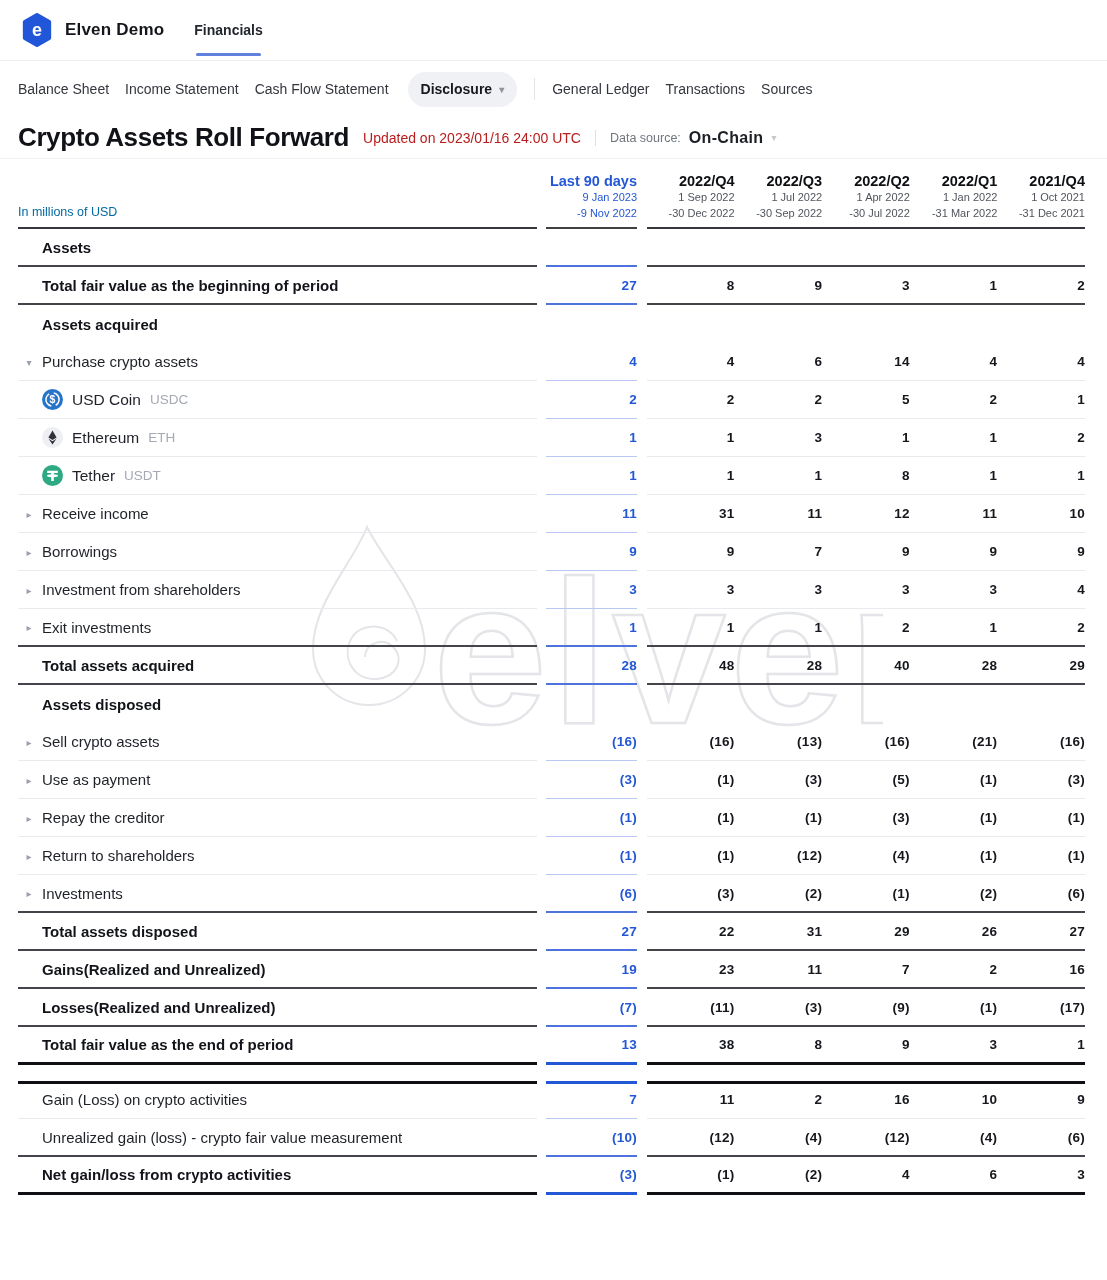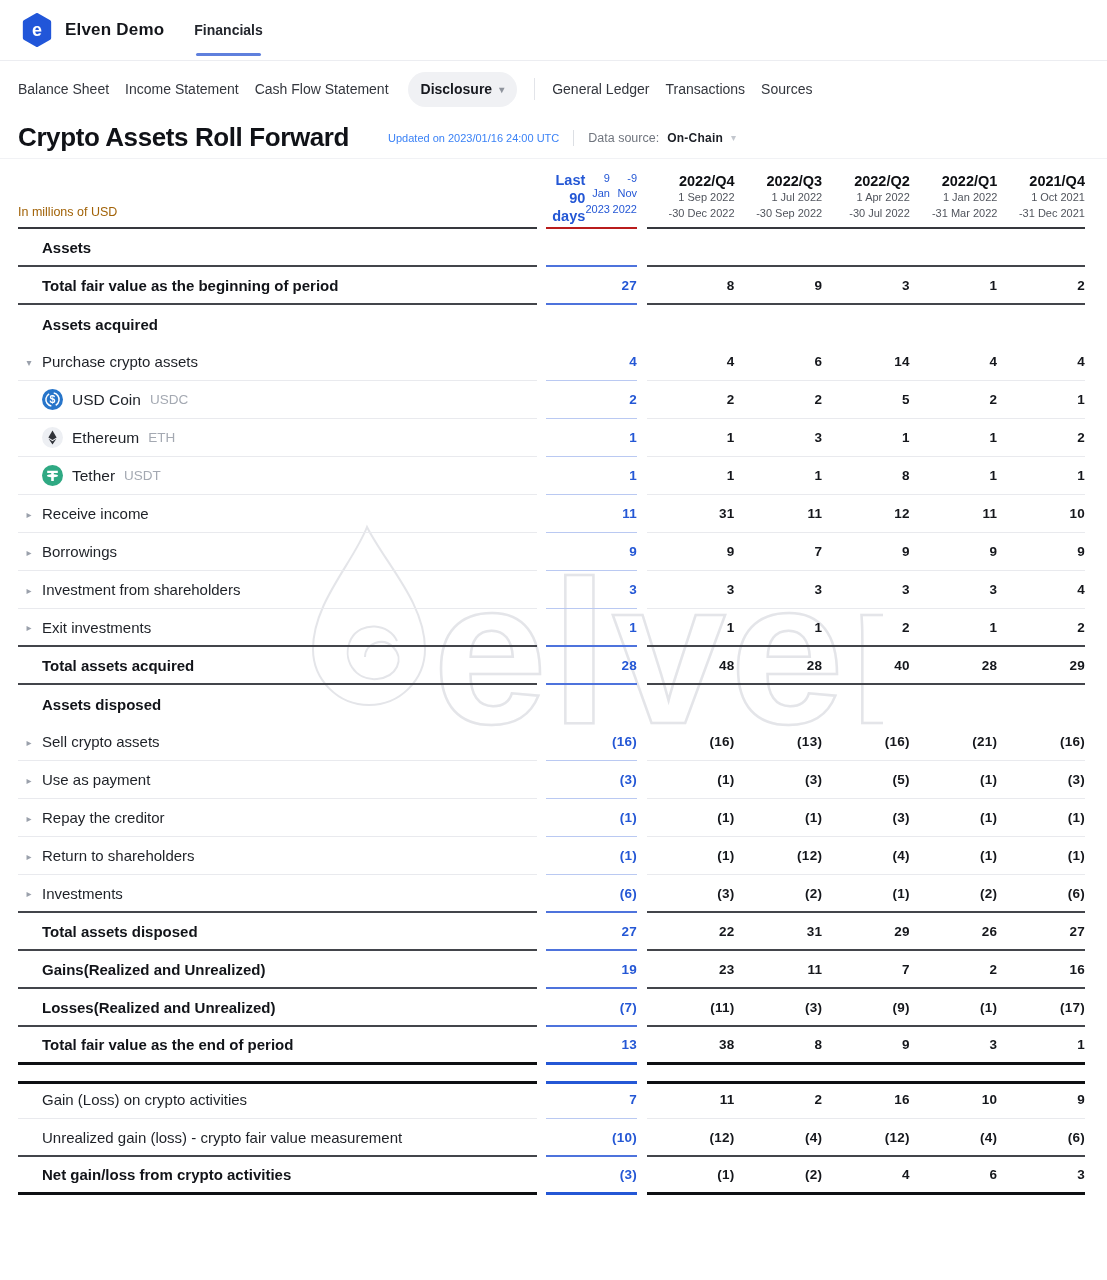--- a/index.html
+++ b/index.html
@@ -28,41 +28,41 @@
   .pill { background:#f0f1f4; border-radius:18px; height:35px; padding:0 13px;
           display:flex; align-items:center; gap:7px; font-size:14px; font-weight:700;
           color:#17191f; cursor:pointer; margin-left:3px;}
   .pill .dd { font-size:10px; color:#8f949d; }
   .vdiv { width:1px; height:22px; background:#e2e4e9; margin:0 1px; }
 
   
   .titlebar { height:42px; display:flex; align-items:center; padding:0 18px;
               border-bottom:1px solid #f1f2f5; gap:14px; position:relative; z-index:2; background:#fff;}
   h1 { font-size:26px; font-weight:700; letter-spacing:-0.4px; color:#101217; }
-  .meta { font-size:11px; color:#3b82f6;margin-left:25px; }
+  .meta { font-size:14px; color:#b91c1c; }
   .tdiv { width:1px; height:16px; background:#dcdfe4; }
   .dsrc { display:flex; align-items:center; gap:8px; cursor:pointer;}
   .dsrc .lbl { font-size:12.5px; color:#70757e; }
-  .dsrc .val { font-size:12px; font-weight:700; color:#1c1f26; }
+  .dsrc .val { font-size:16px; font-weight:700; color:#1c1f26; }
   .dsrc .dd { font-size:10px; color:#c3c7ce; }
 
   
   .table-wrap { padding:12px 22px 0 18px; position:relative; z-index:1; }
   .c-label { width:519px; position:relative; }
   .c-sp1 { width:9px; }  .c-sp2 { width:10px; }
   .c-l90 { width:91px; }
   .c-vals { width:438px; display:flex; }
   .c-val { flex:1; }
 
   .thead { height:58px; display:flex; align-items:stretch; }
   .thead .c-label { display:flex; align-items:flex-end; padding-bottom:8px;
                     border-bottom:2px solid #36383d; }
-  .unit { font-size:12.5px; color:#a16207;margin-top:16px; }
-  .thead .c-l90 { text-align:right; border-bottom:2px solid #b91c1c;
-                  display:flex; flex-direction:row; justify-content:flex-end; padding-bottom:12px;}
+  .unit { font-size:12.5px; color:#0369a1;margin-top:16px; }
+  .thead .c-l90 { text-align:right; border-bottom:2px solid #404040;
+                  display:flex; flex-direction:column; justify-content:flex-end; padding-bottom:6px;}
   .thead .c-vals { border-bottom:2px solid #36383d; }
   .thead .c-val { text-align:right; display:flex; flex-direction:column;
                   justify-content:flex-end; padding-bottom:6px; }
   .hlabel { font-size:14.5px; font-weight:700; color:#0d0f13; line-height:1.25; }
   .hsub { font-size:11px; color:#50545c; line-height:1.4; }
   .hl90 .hlabel, .hl90 .hsub { color:#2457d5; }
 
   .row { display:flex; height:38px; align-items:stretch; }
   .cell { display:flex; align-items:center; }
   .row .c-label { padding-left:24px; }

